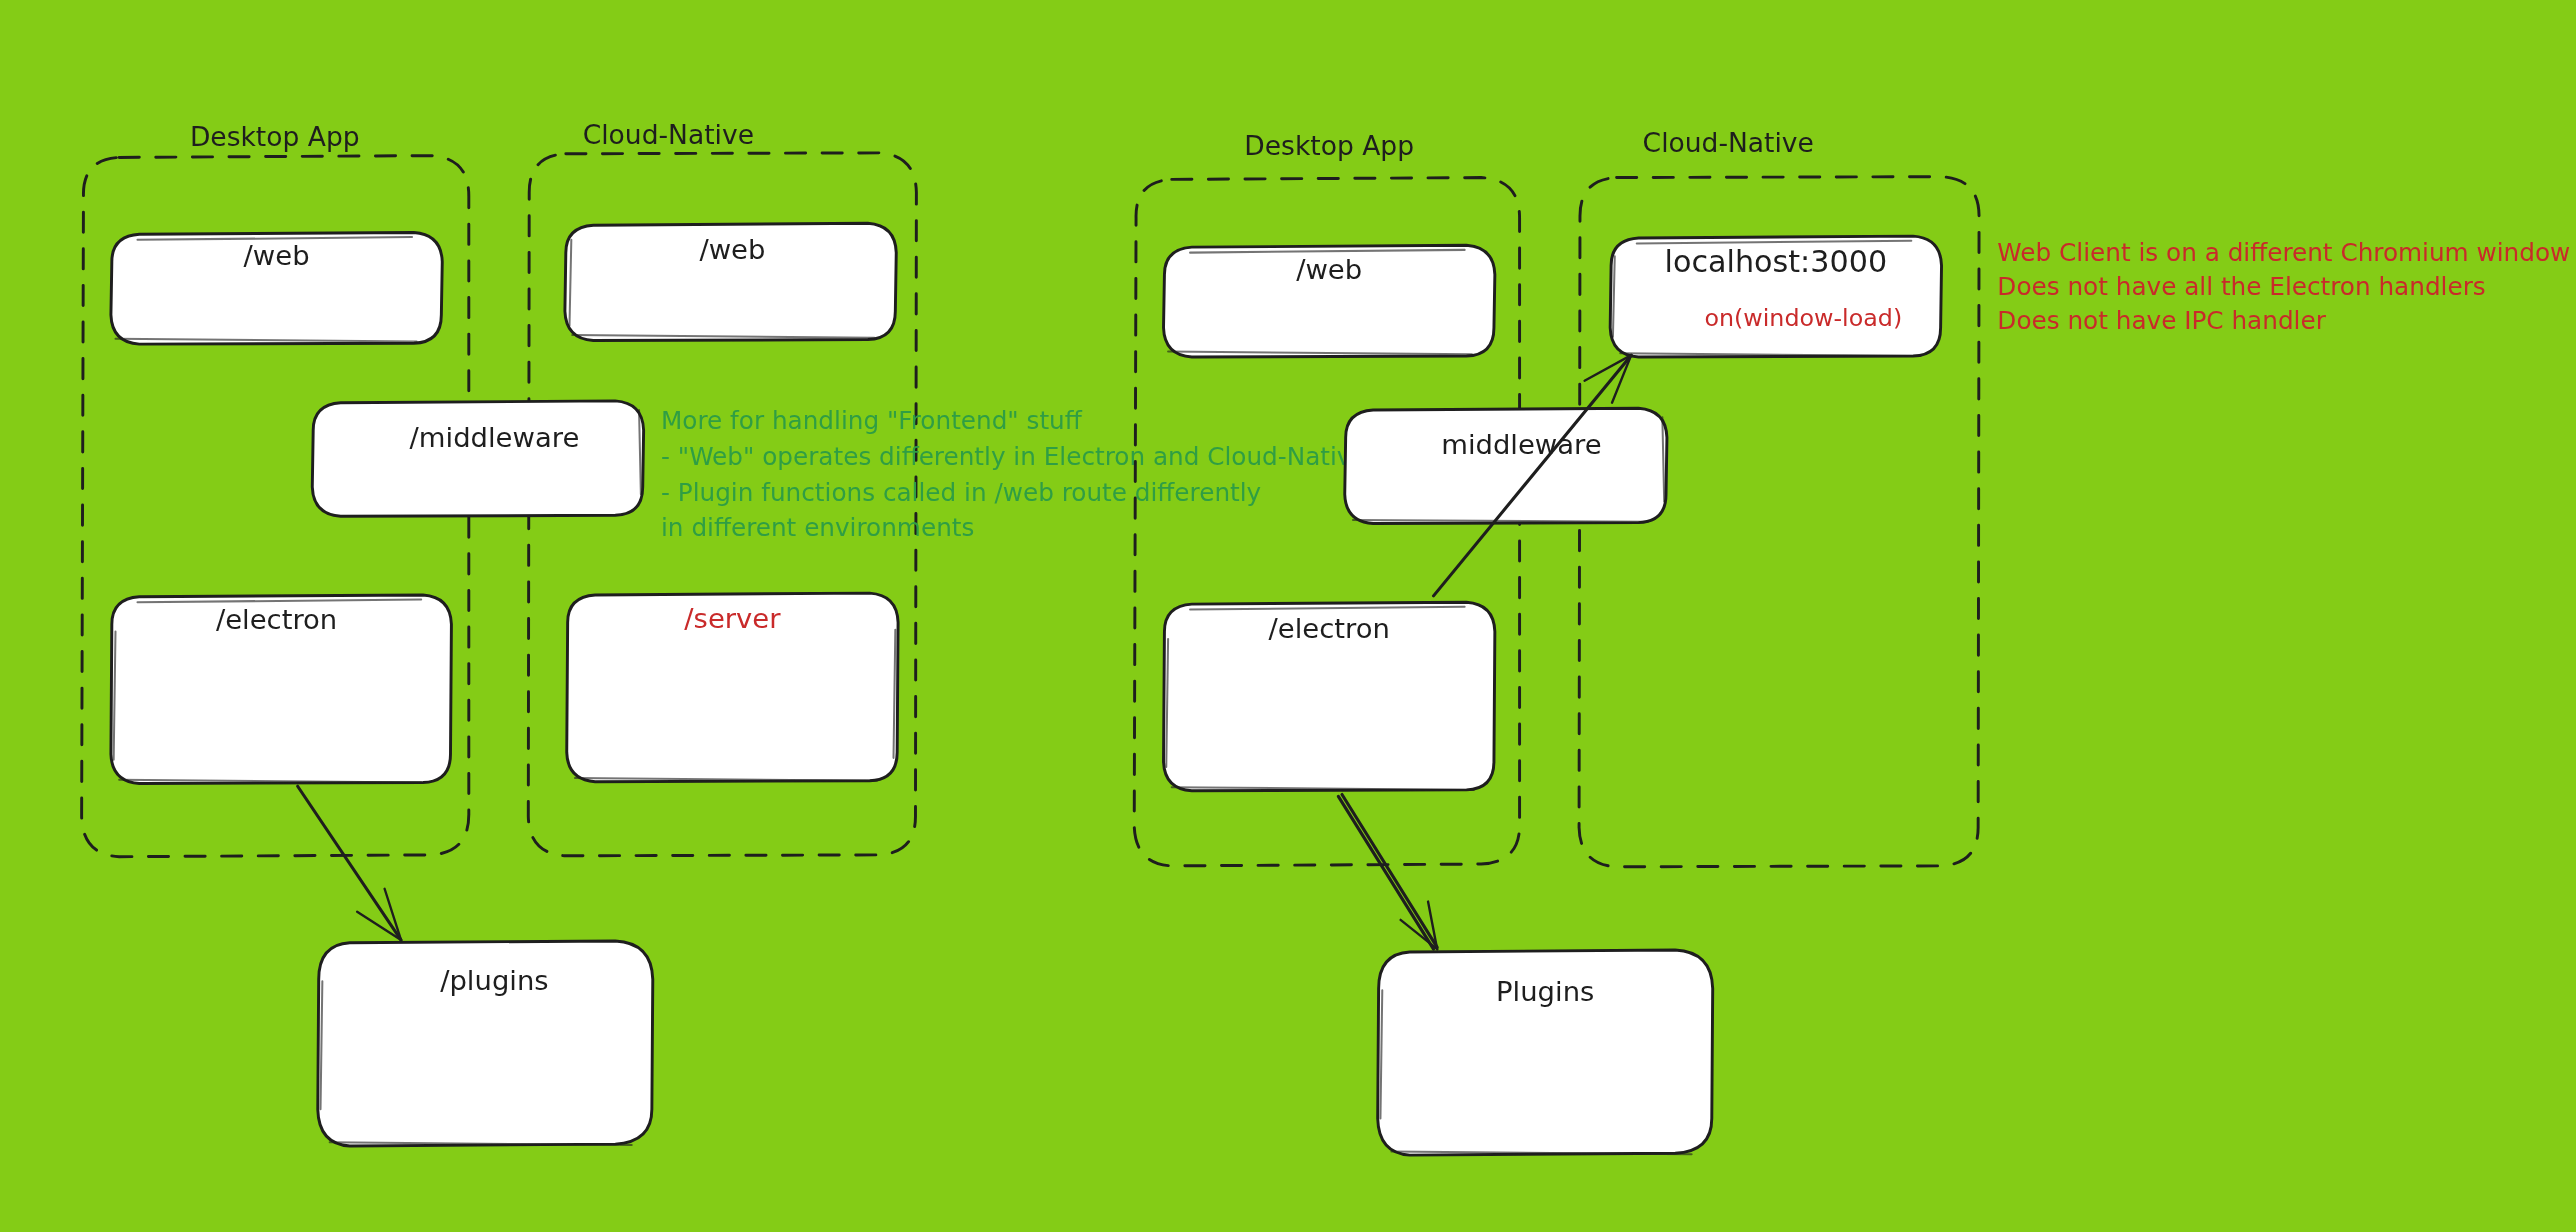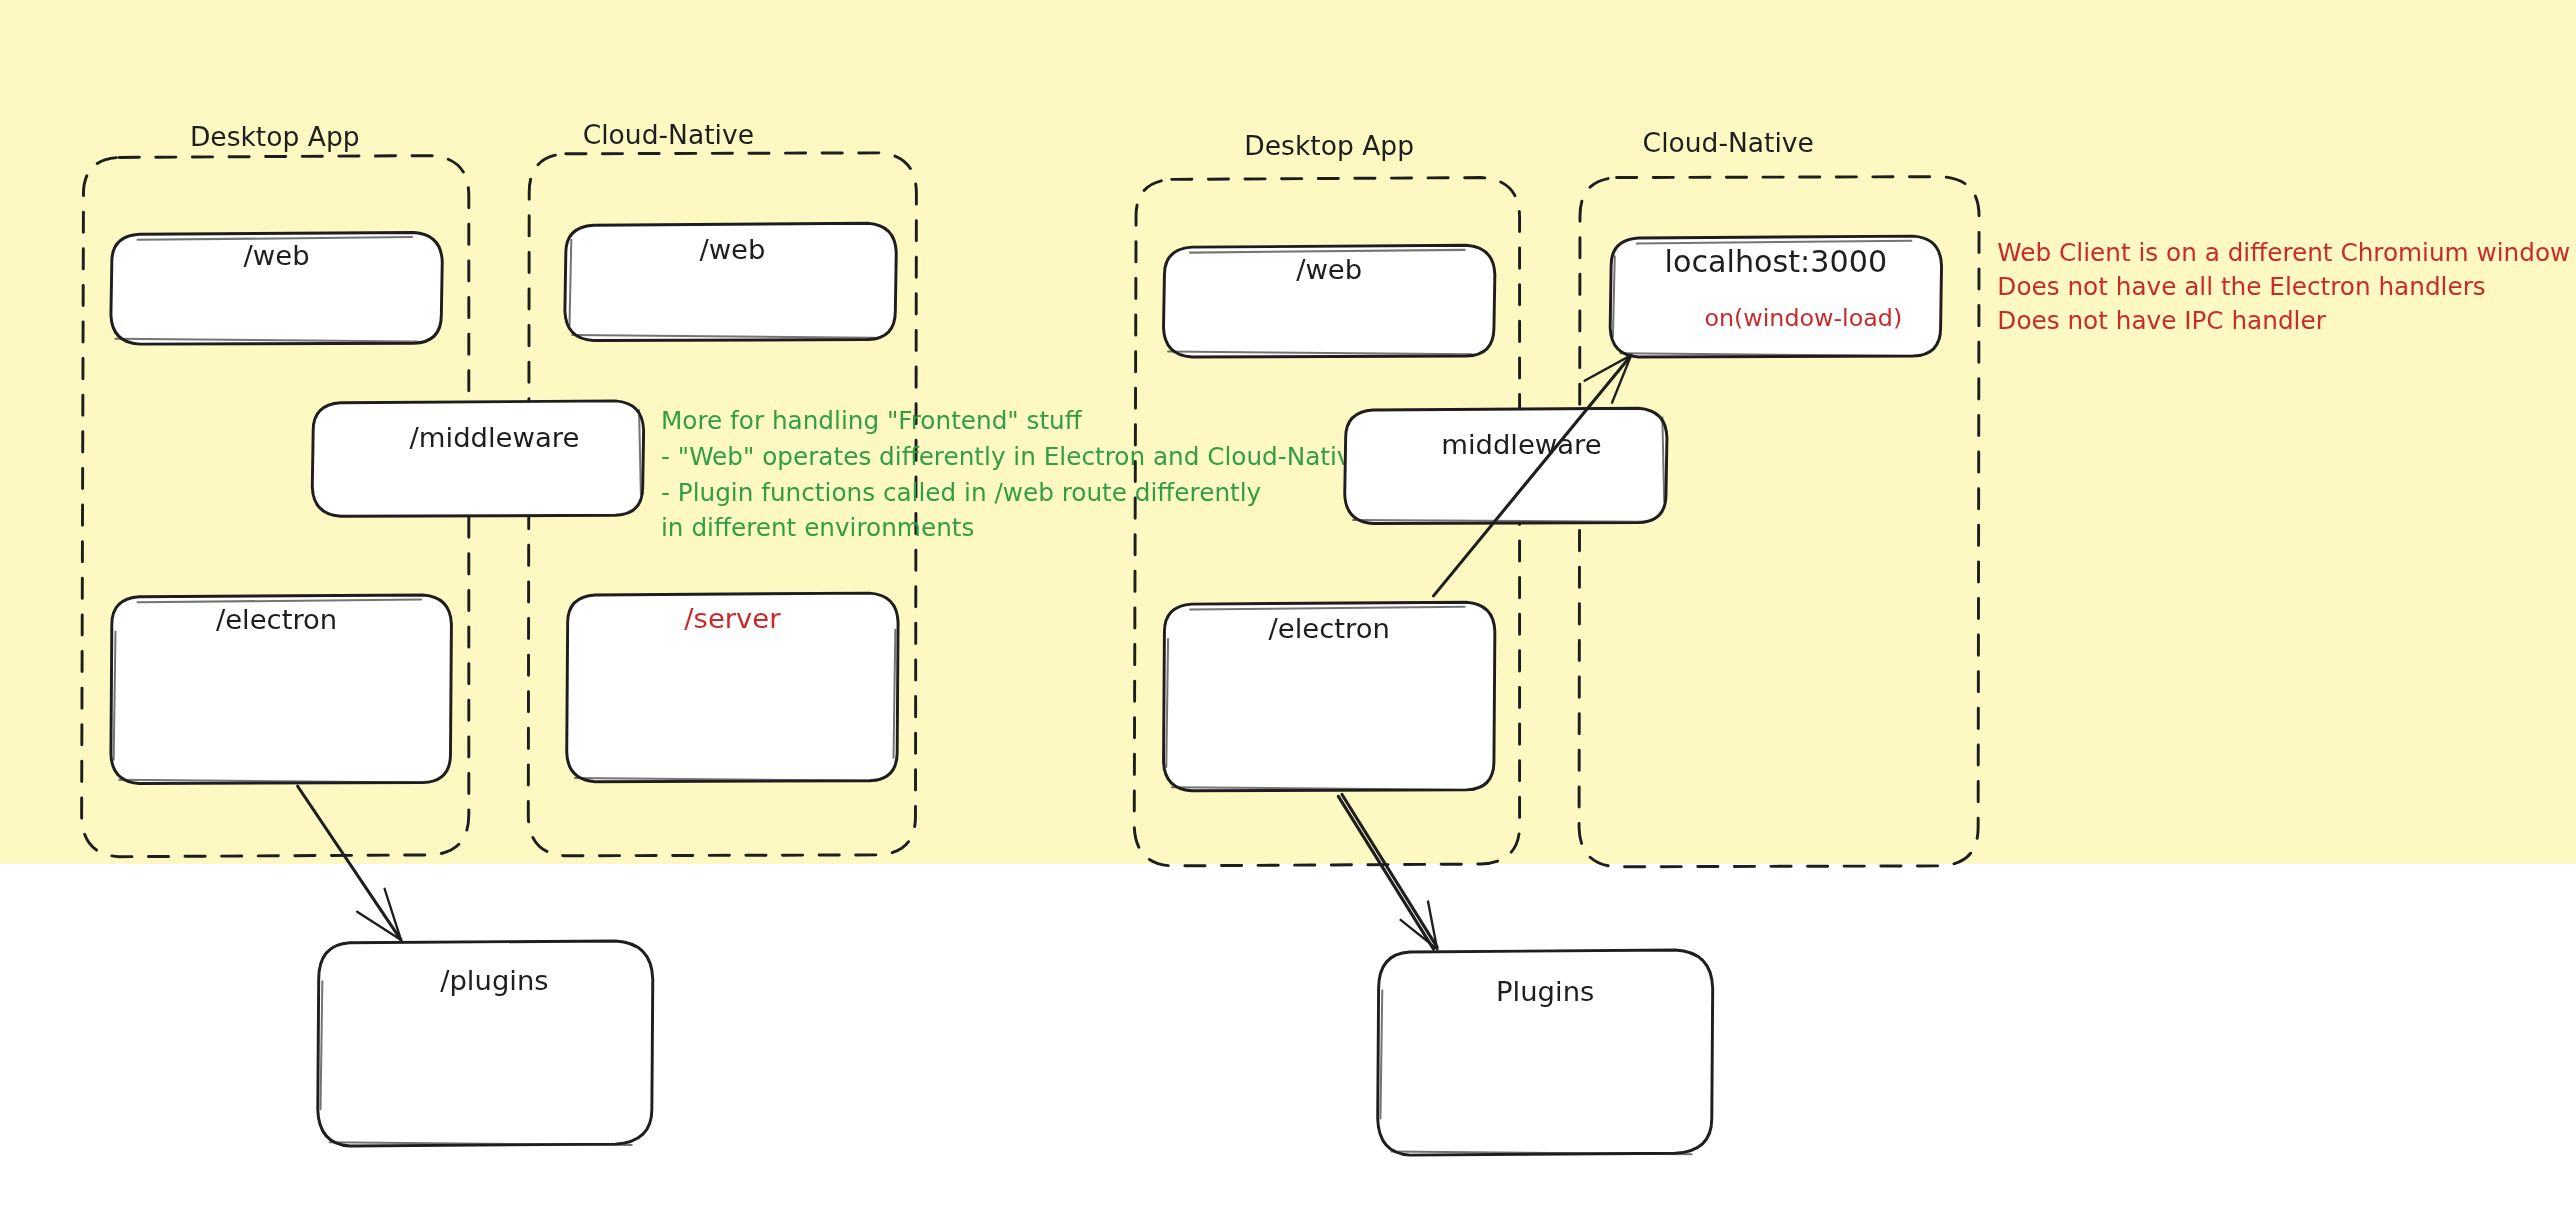--- a/index.html
+++ b/index.html
@@ -9,22 +9,22 @@
   }
   body {
     width: 2576px;
     height: 1232px;
     overflow: hidden;
     font-family: "Liberation Sans", sans-serif;
   }
   #canvas {
     position: relative;
     width: 2576px;
-    height: 864px;
-    background: #fef9c3;
+    height: 1232px;
+    background: #84cc16;
   }
   svg.board {
     position: absolute;
     top: 0;
     left: 0;
     width: 2576px;
     height: 1232px;
   }
   .hand-text {
     font-family: "DejaVu Sans", sans-serif;

